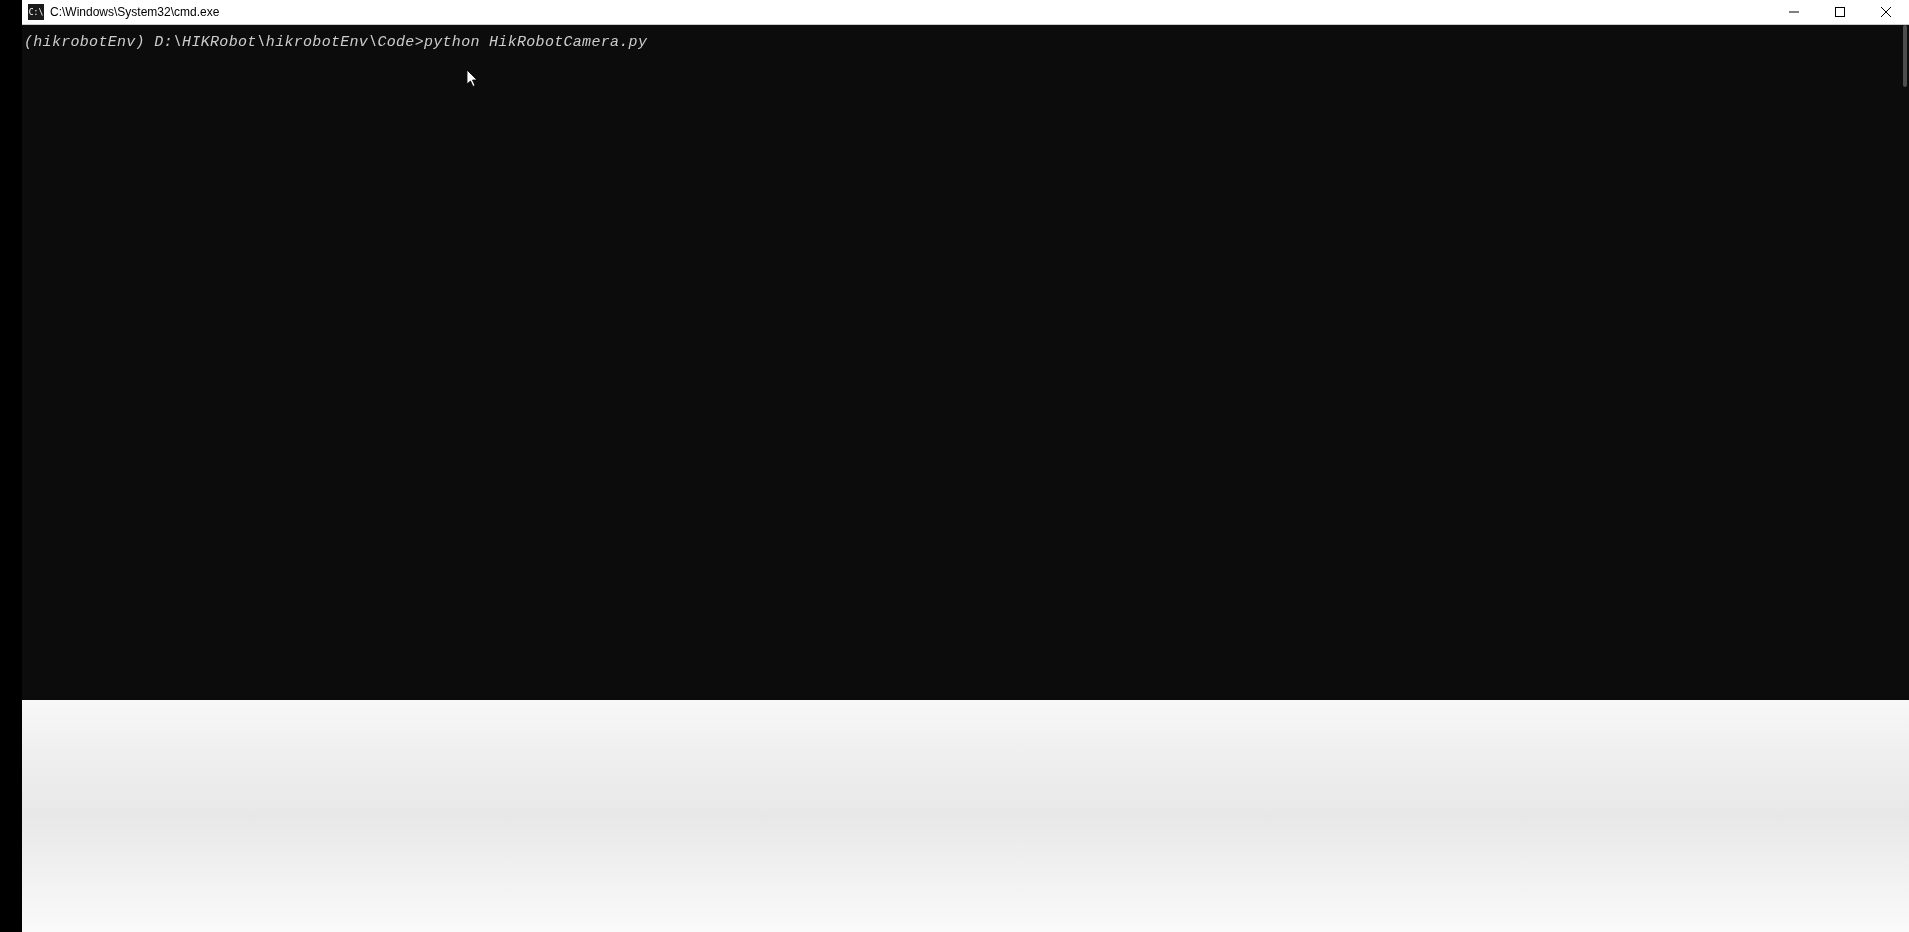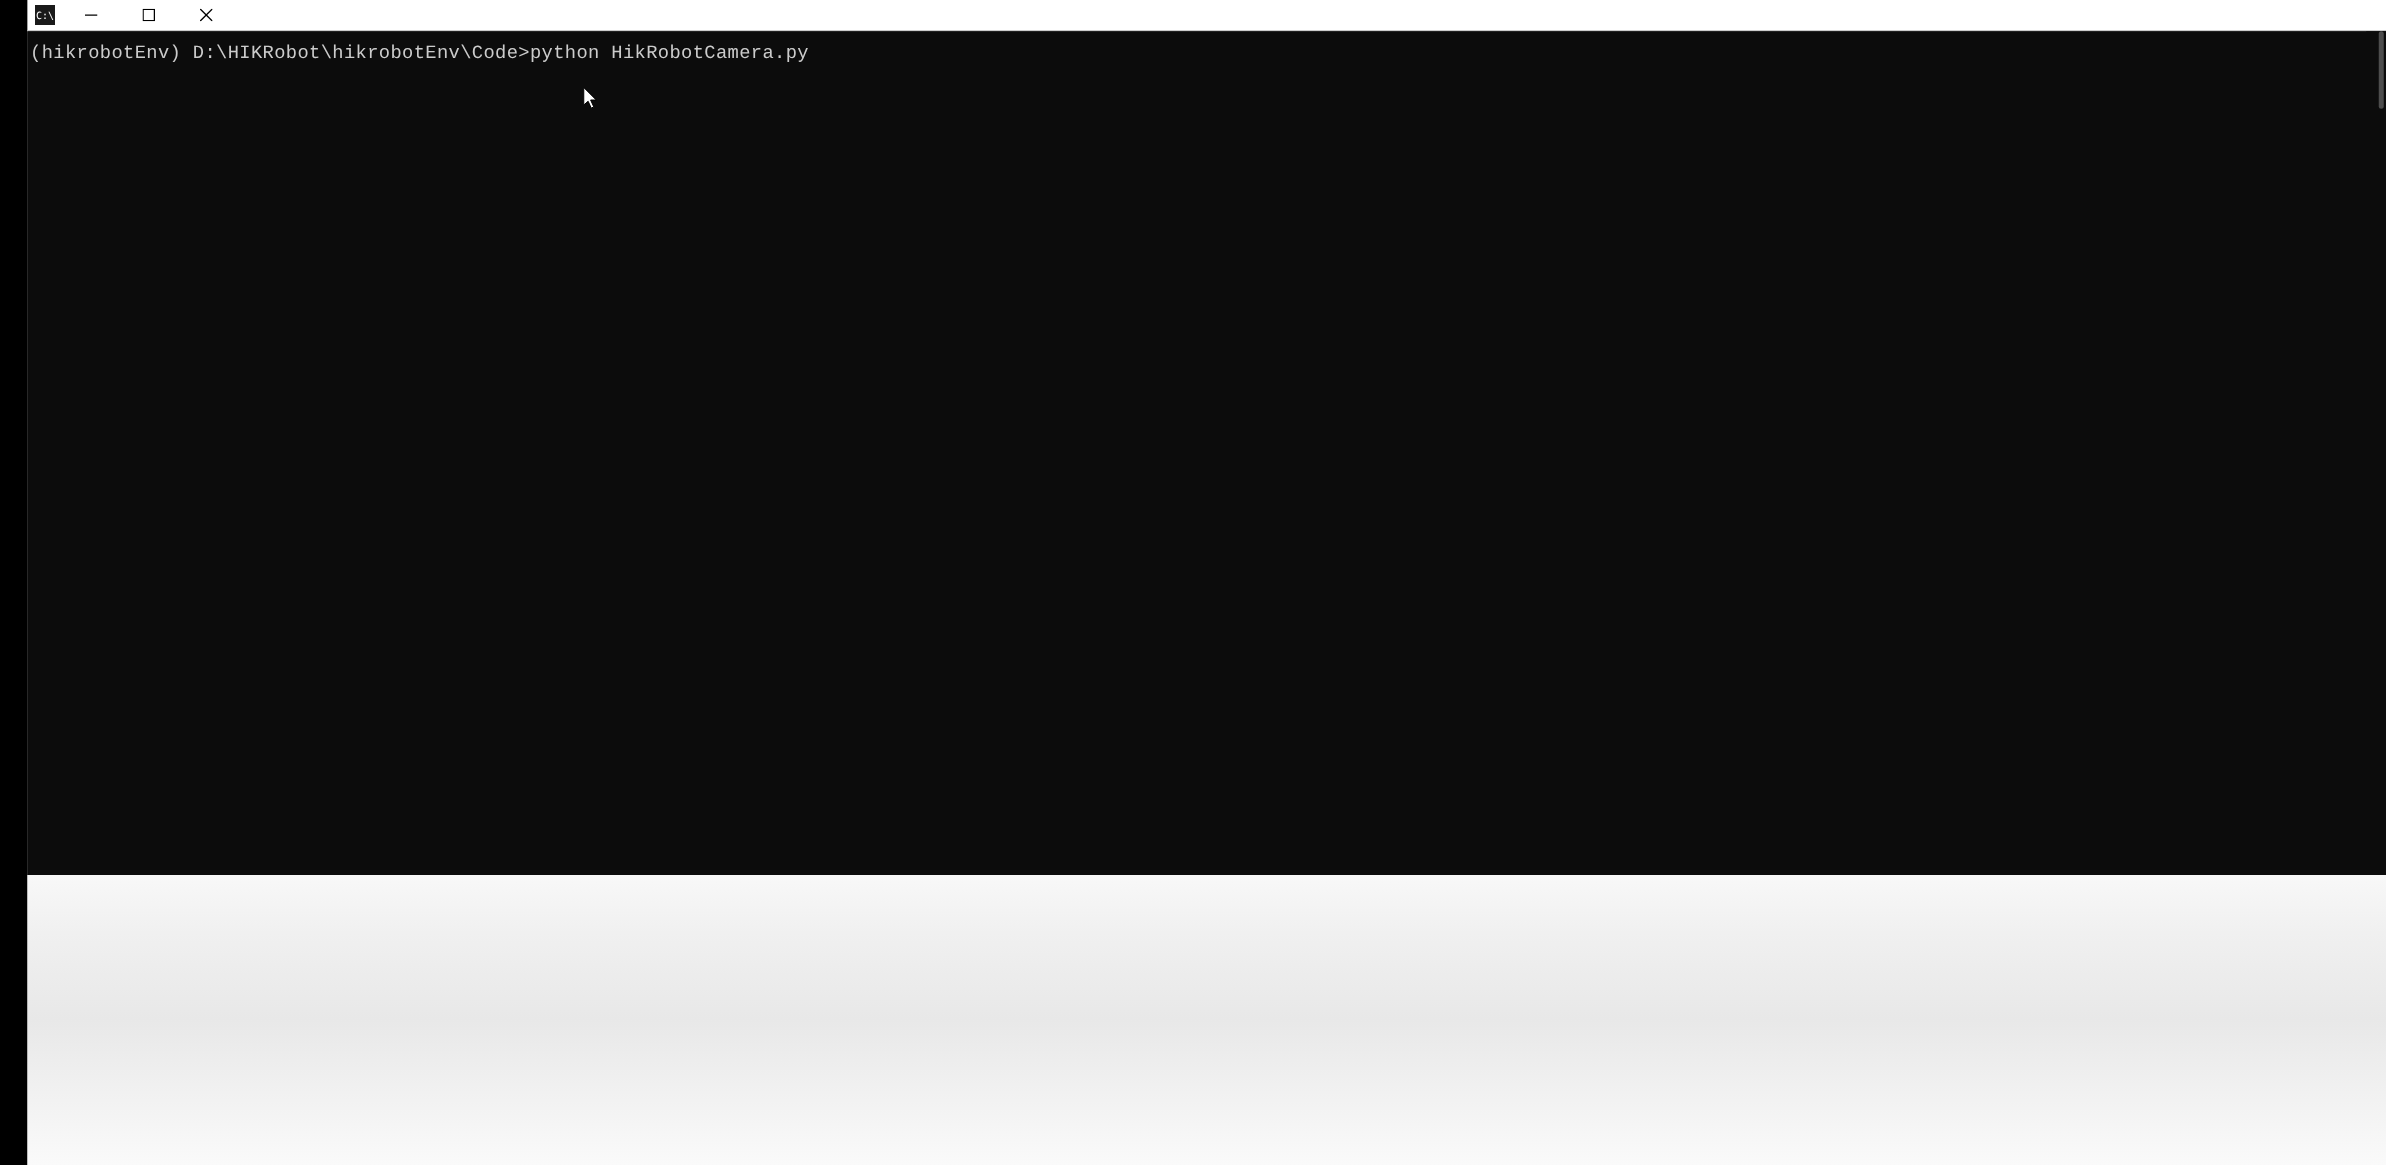--- a/index.html
+++ b/index.html
@@ -78,20 +78,21 @@
       flex: 1;
       background: #0c0c0c;
       padding: 8px 2px;
       font-family: 'NSimSun', 'SimSun', 'Consolas', 'Courier New', monospace;
       font-size: 15px;
       color: #cccccc;
       position: relative;
       overflow: hidden;
       line-height: 1.3;
       letter-spacing: 0.3px;
+      font-style: italic;
     }
     .terminal-line {
       white-space: pre;
     }
     .scrollbar-track {
       position: absolute;
       right: 0;
       top: 25px;
       width: 16px;
       height: 675px;
@@ -125,20 +126,21 @@
     }
   </style>
 </head>
 <body>
 
 <div class="left-margin"></div>
 
 <div class="window">
   <div class="titlebar">
     <span class="titlebar-icon">C:\</span>
+    <span class="titlebar-title">C:\Windows\System32\cmd.exe</span>
     <div class="titlebar-controls">
       <div class="titlebar-btn">
         <svg viewBox="0 0 10 10">
           <line x1="0" y1="5" x2="10" y2="5" stroke="#000" stroke-width="1"></line>
         </svg>
       </div>
       <div class="titlebar-btn">
         <svg viewBox="0 0 10 10">
           <rect x="0.5" y="0.5" width="9" height="9" fill="none" stroke="#000" stroke-width="1"></rect>
         </svg>

